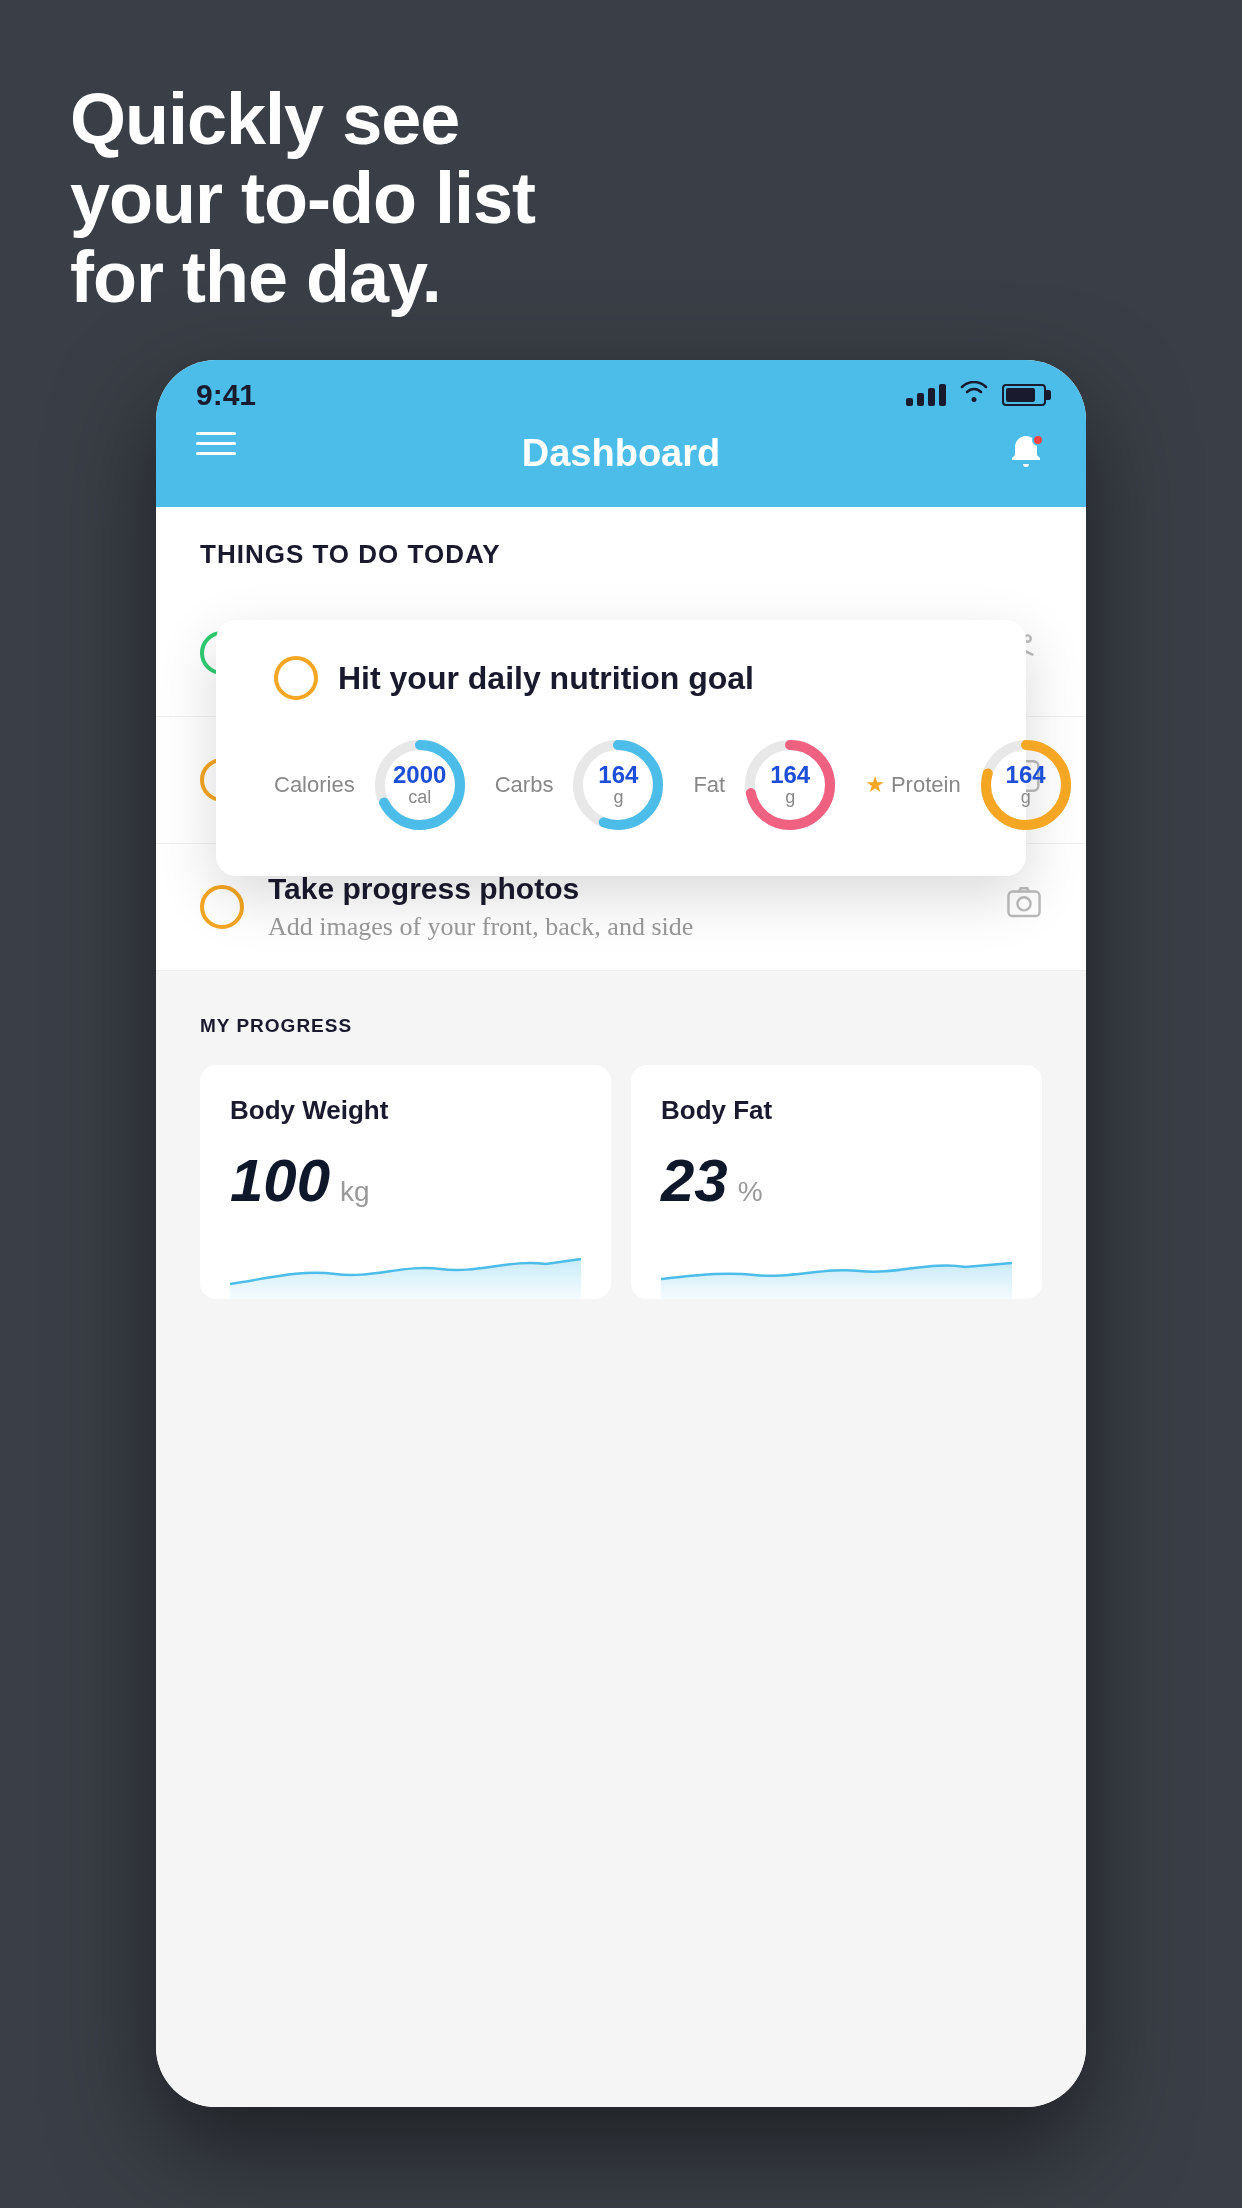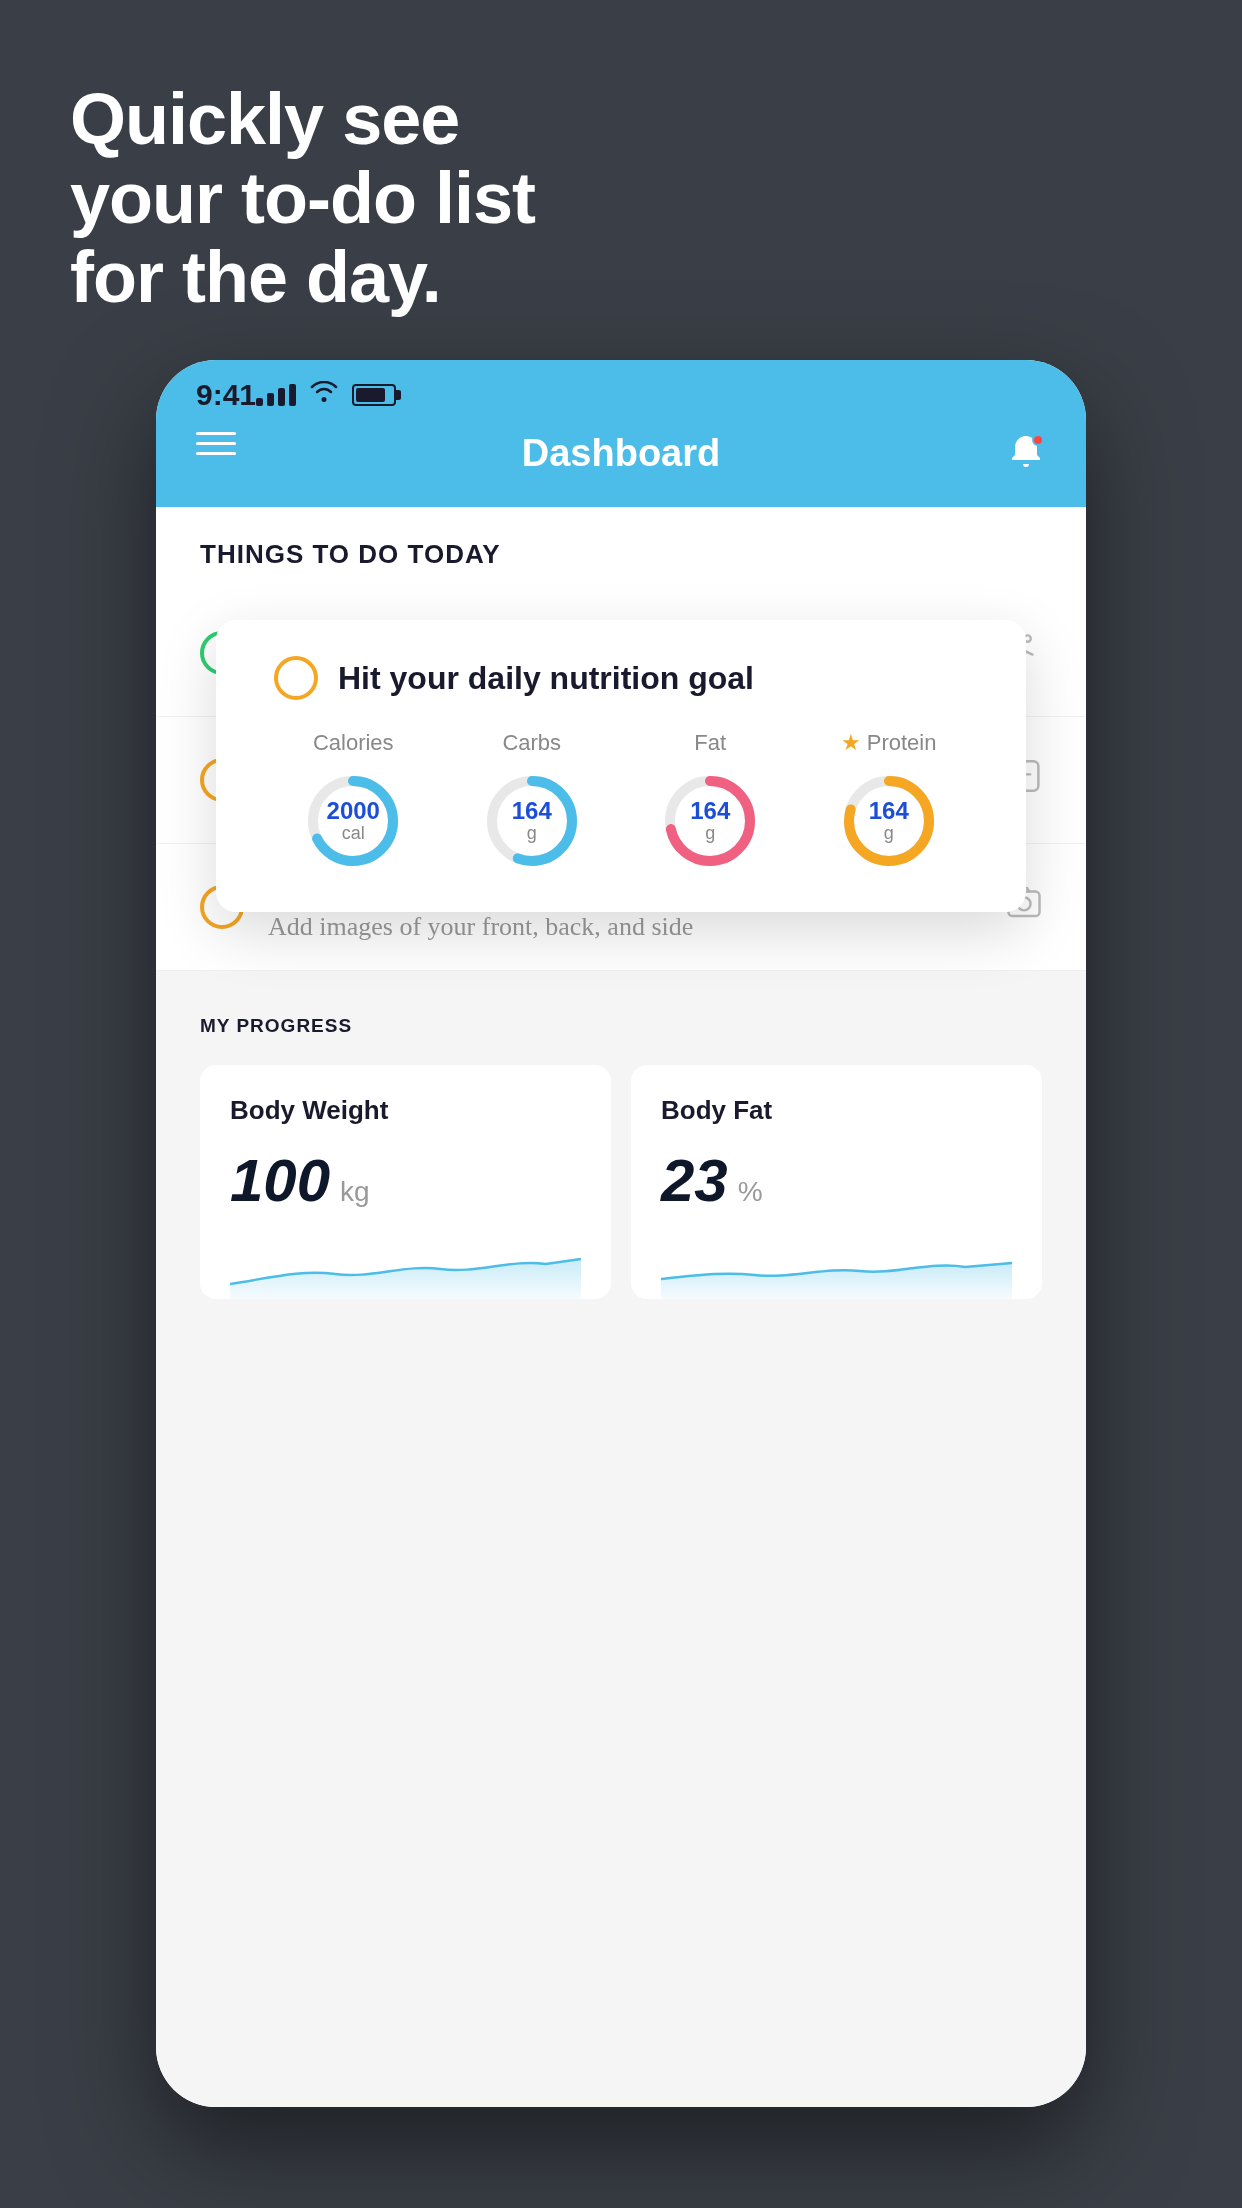--- a/index.html
+++ b/index.html
@@ -40,21 +40,21 @@
       border-radius: 60px;
       overflow: hidden;
       box-shadow: 0 40px 100px rgba(0,0,0,0.5);
       position: relative;
     }
 
     
     .status-bar {
       background: #4bbde8;
       display: flex;
-      justify-content: flex-start;
+      justify-content: space-between;
       align-items: center;
       padding: 18px 40px 10px 40px;
     }
 
     .status-time {
       color: #1a1a2e;
       font-size: 30px;
       font-weight: 600;
     }
 
@@ -217,21 +217,21 @@
     }
 
     .nutrition-stats {
       display: flex;
       justify-content: space-around;
       gap: 20px;
     }
 
     .stat-item {
       display: flex;
-      flex-direction: column;
+      flex-direction: row;
       align-items: center;
       gap: 10px;
     }
 
     .stat-label {
       font-size: 22px;
       color: #888;
       font-weight: 400;
     }
 

